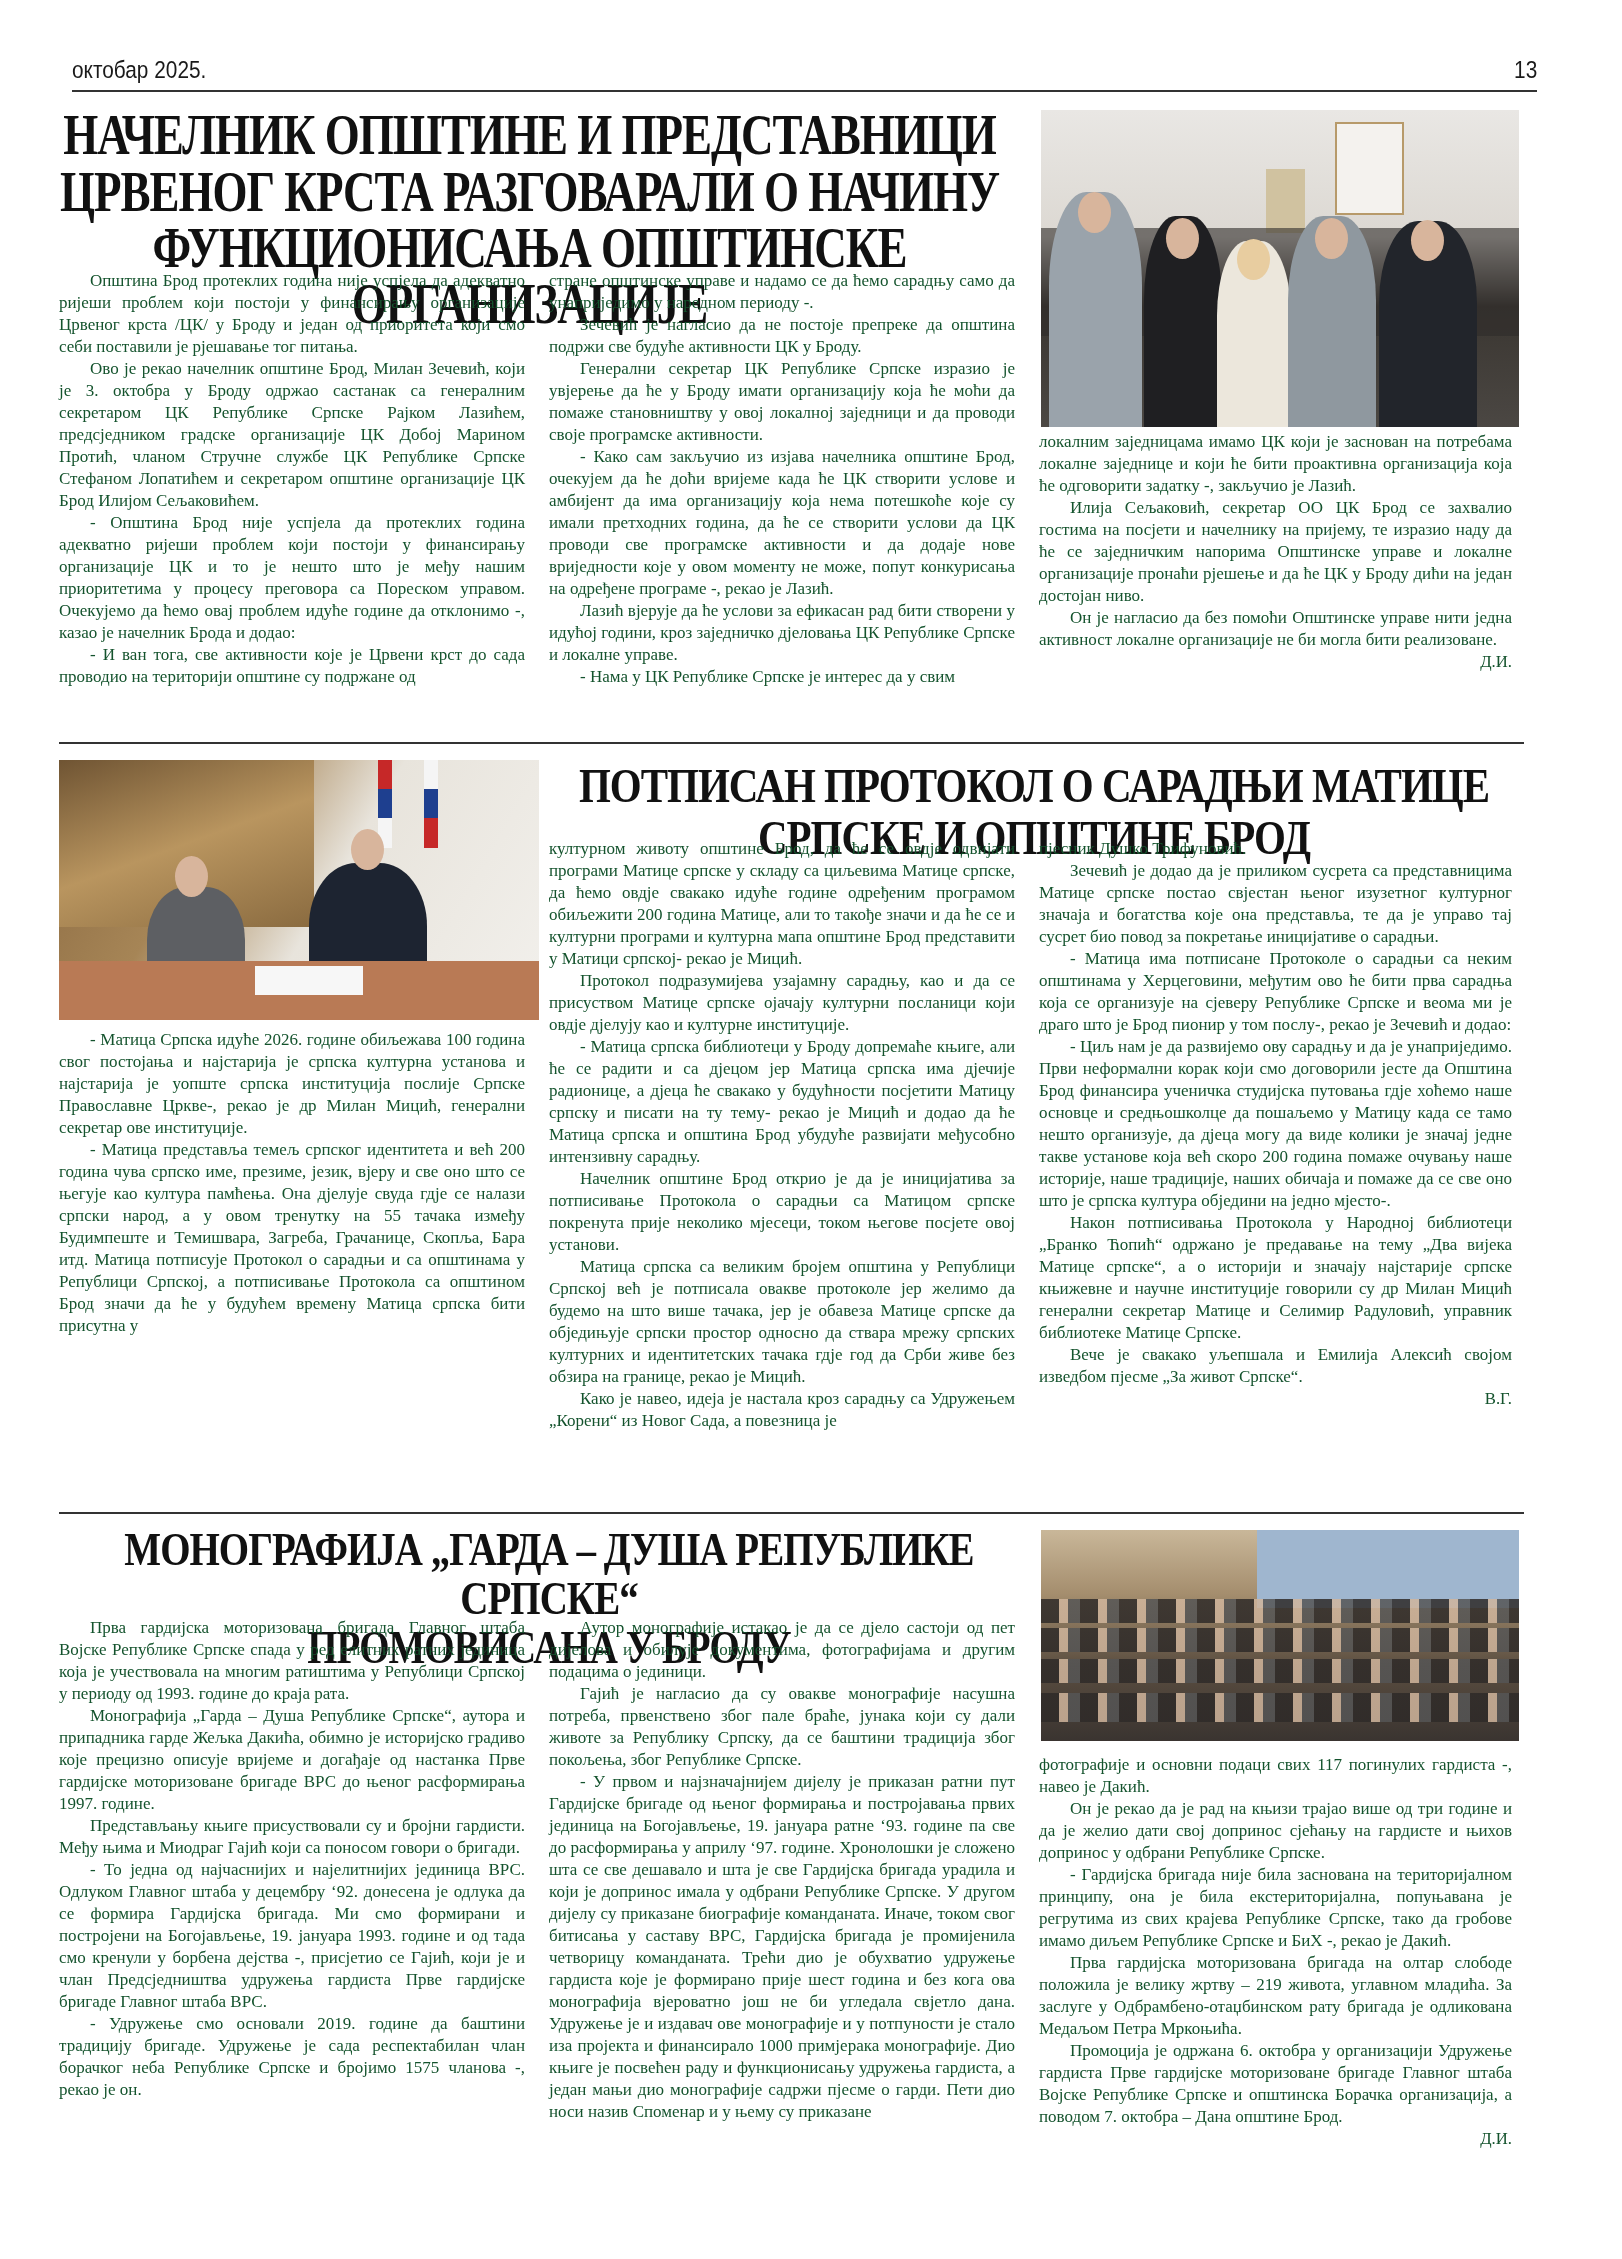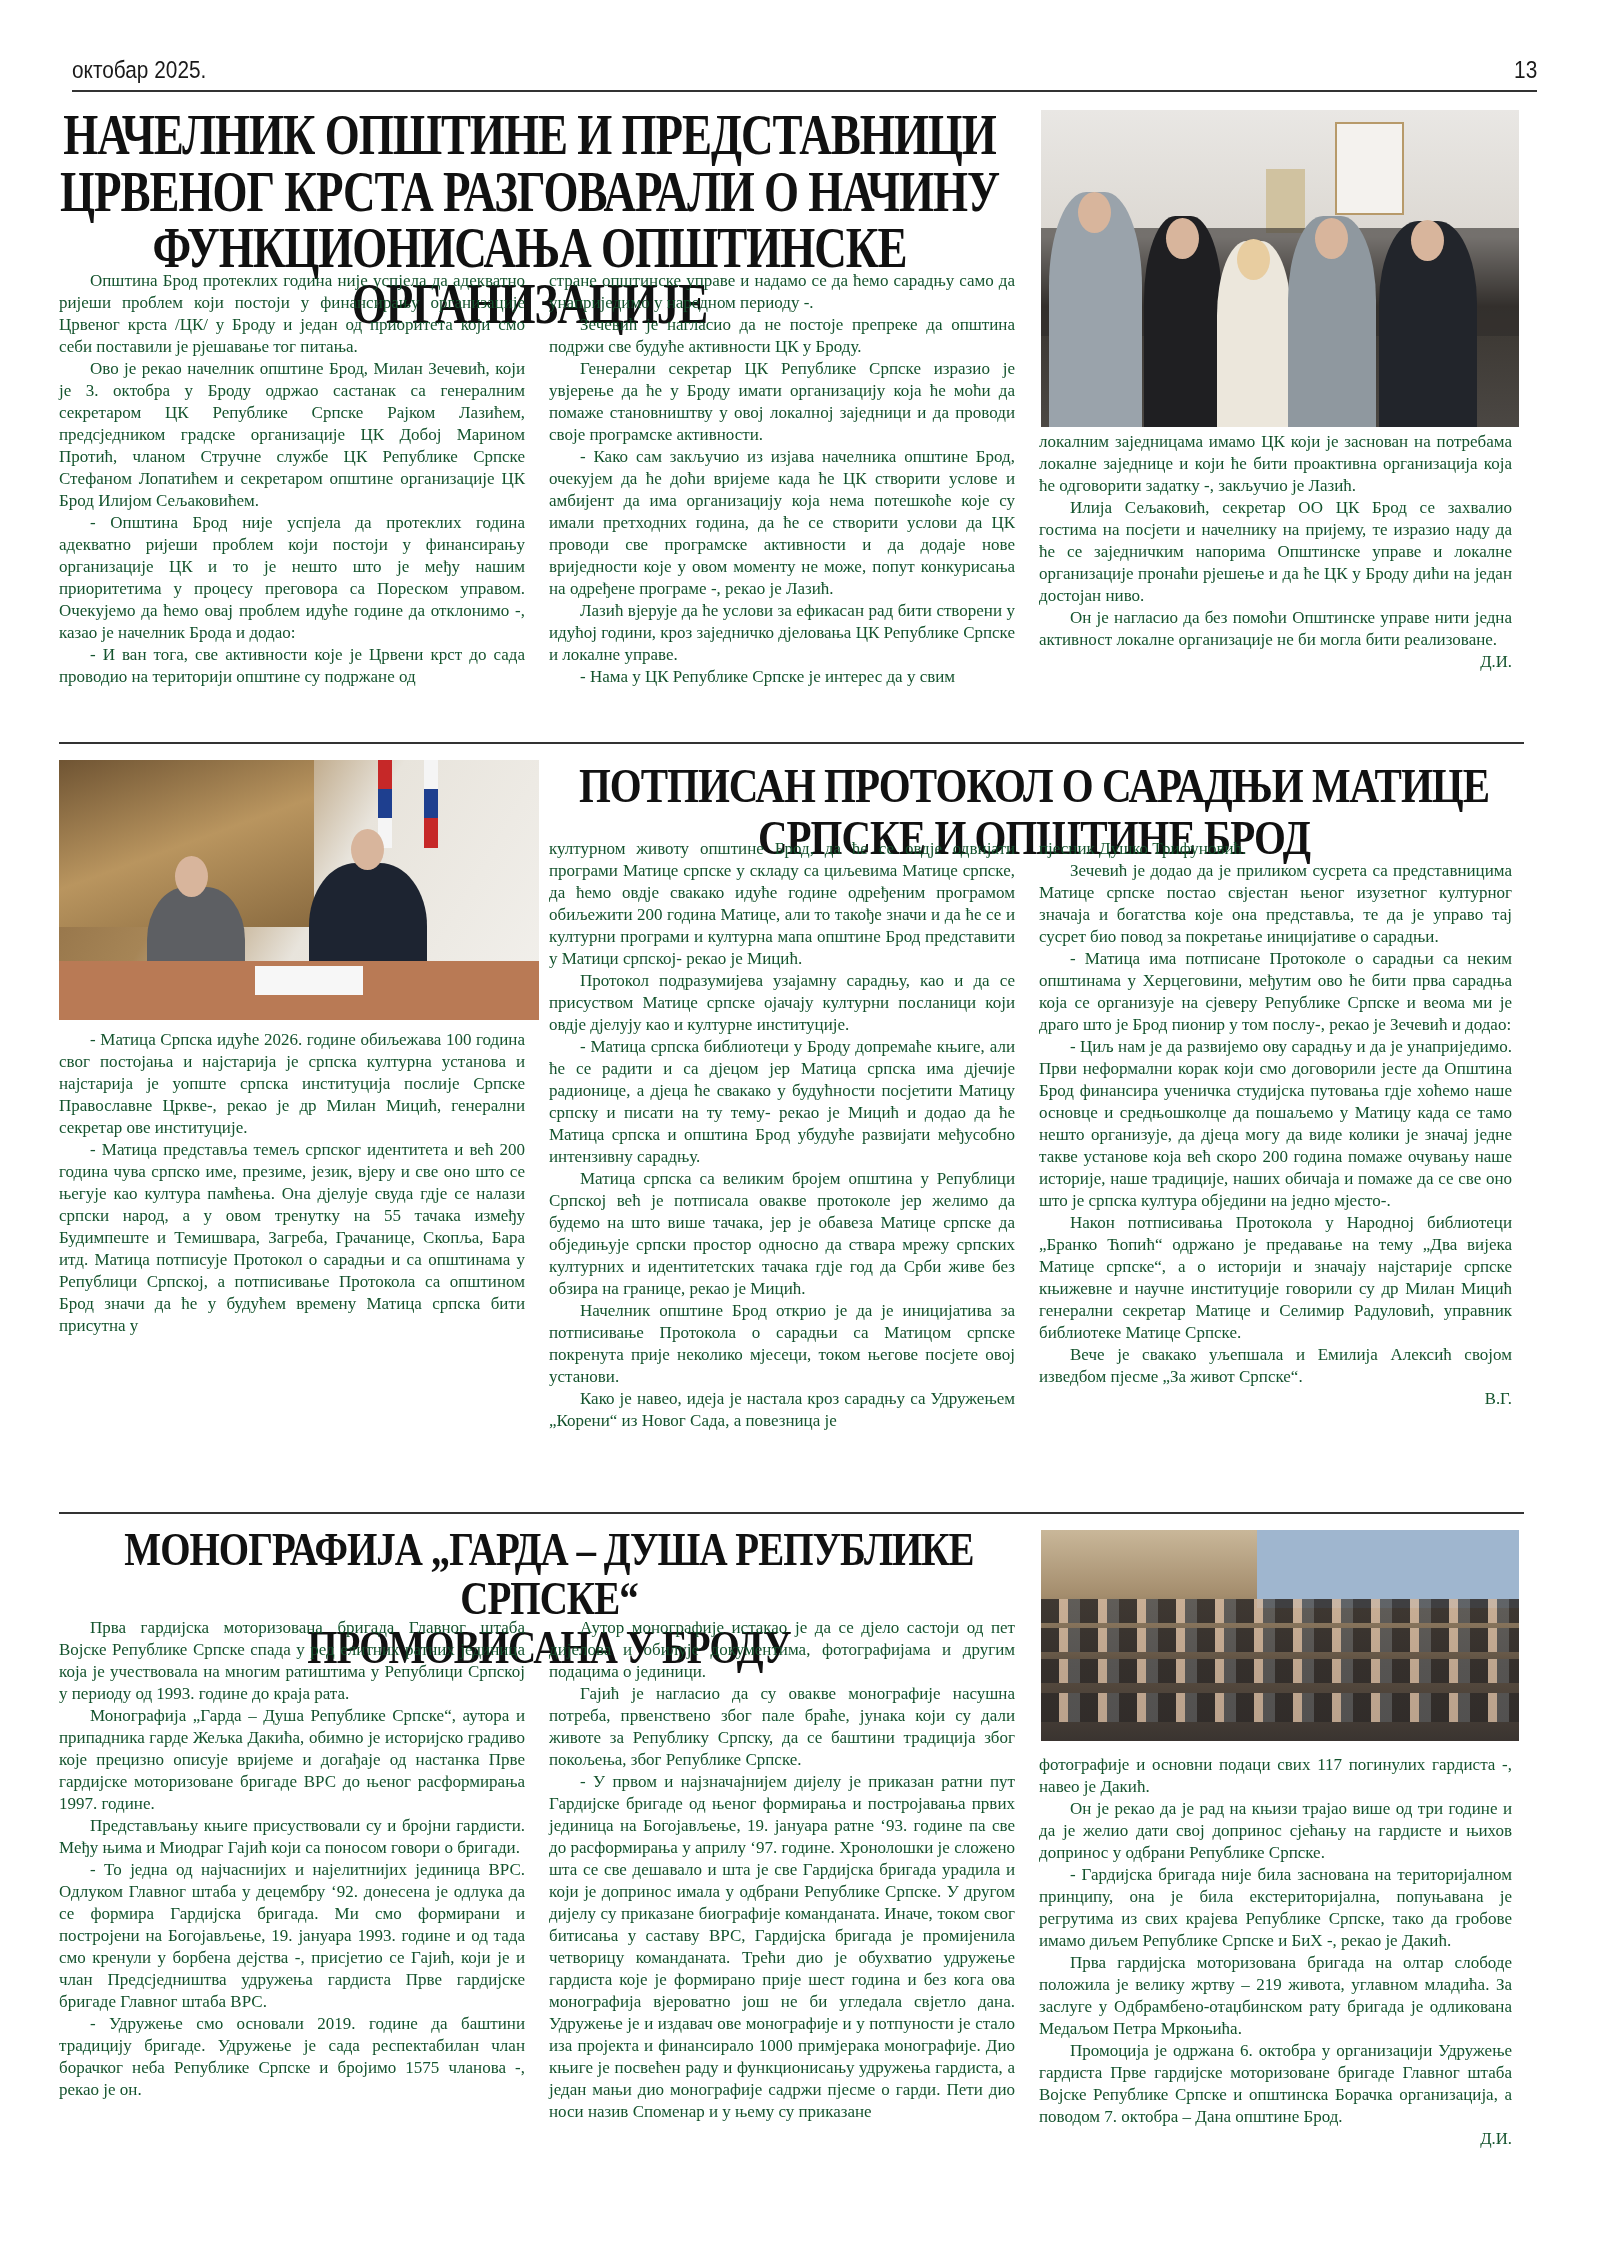--- a/index.html
+++ b/index.html
@@ -123,22 +123,22 @@
 </h2>
 
 <div class="col a2c1">
   <p>- Матица Српска идуће 2026. године обиљежава 100 година свог постојања и најстарија је српска културна установа и најстарија је уопште српска институција послије Српске Православне Цркве-, рекао је др Милан Мицић, генерални секретар ове институције.</p>
   <p>- Матица представља темељ српског идентитета и већ 200 година чува српско име, презиме, језик, вјеру и све оно што се његује као култура памћења. Она дјелује свуда гдје се налази српски народ, а у овом тренутку на 55 тачака између Будимпеште и Темишвара, Загреба, Грачанице, Скопља, Бара итд. Матица потписује Протокол о сарадњи и са општинама у Републици Српској, а потписивање Протокола са општином Брод значи да ће у будућем времену Матица српска  бити присутна у</p>
 </div>
 <div class="col a2c2">
   <p class="cont">културном животу општине Брод, да ће се овдје одвијати програми Матице српске у складу са циљевима Матице српске, да ћемо овдје свакако идуће године одређеним програмом обиљежити 200 година Матице, али то такође значи и да ће се и културни програми и културна мапа општине Брод  представити у Матици српској- рекао је Мицић.</p>
   <p>Протокол подразумијева узајамну сарадњу, као и да се присуством Матице српске ојачају културни посланици који овдје дјелују као и културне институције.</p>
   <p>- Матица српска библиотеци у Броду допремаће књиге, али ће се радити и са дјецом јер Матица српска има дјечије радионице, а дјеца ће свакако у будућности посјетити Матицу српску и писати на ту тему- рекао је Мицић и додао да ће Матица српска и општина Брод убудуће развијати  међусобно интензивну сарадњу.</p>
+  <p>Начелник општине Брод открио је да је иницијатива за потписивање Протокола о сарадњи са Матицом српске покренута прије неколико мјесеци, током његове посјете овој установи.</p>
   <p>Матица српска са великим бројем општина у Републици Српској већ је потписала овакве протоколе јер желимо да будемо на што више тачака, јер је обавеза Матице српске да обједињује српски простор односно да ствара мрежу  српских културних и идентитетских тачака гдје год да Срби живе без обзира на границе, рекао је Мицић.</p>
-  <p>Начелник општине Брод открио је да је иницијатива за потписивање Протокола о сарадњи са Матицом српске покренута прије неколико мјесеци, током његове посјете овој установи.</p>
   <p>Како је навео, идеја је настала кроз сарадњу са Удружењем „Корени“ из Новог Сада, а повезница је</p>
 </div>
 <div class="col a2c3">
   <p class="cont">пјесник Душко Трифуновић.</p>
   <p>Зечевић је додао да је приликом сусрета са представницима Матице српске постао свјестан њеног изузетног културног значаја и богатства које она представља, те да је управо тај сусрет био повод за покретање иницијативе о сарадњи.</p>
   <p>- Матица има потписане Протоколе о сарадњи са неким општинама у Херцеговини, међутим ово ће бити прва сарадња која се организује на сјеверу Републике Српске и веома ми је драго што је Брод пионир у том послу-, рекао је Зечевић и додао:</p>
   <p>- Циљ нам је да развијемо ову сарадњу и да је унаприједимо. Први неформални корак који смо договорили јесте да Општина Брод финансира ученичка студијска путовања гдје хоћемо наше основце и средњошколце да пошаљемо у Матицу када се тамо нешто организује, да дјеца могу да виде колики је значај једне такве установе која већ скоро 200 година помаже очувању наше историје, наше традиције, наших обичаја и помаже да се све оно што је српска култура обједини на једно мјесто-.</p>
   <p>Након потписивања Протокола у Народној библиотеци „Бранко Ћопић“ одржано је предавање на тему „Два вијека Матице српске“, а о историји и значају најстарије српске књижевне и научне институције говорили су др Милан Мицић генерални секретар Матице и Селимир Радуловић, управник библиотеке Матице Српске.</p>
   <p>Вече је свакако уљепшала и Емилија Алексић својом изведбом пјесме  „За живот Српске“.</p>
   <div class="sig">В.Г.</div>

